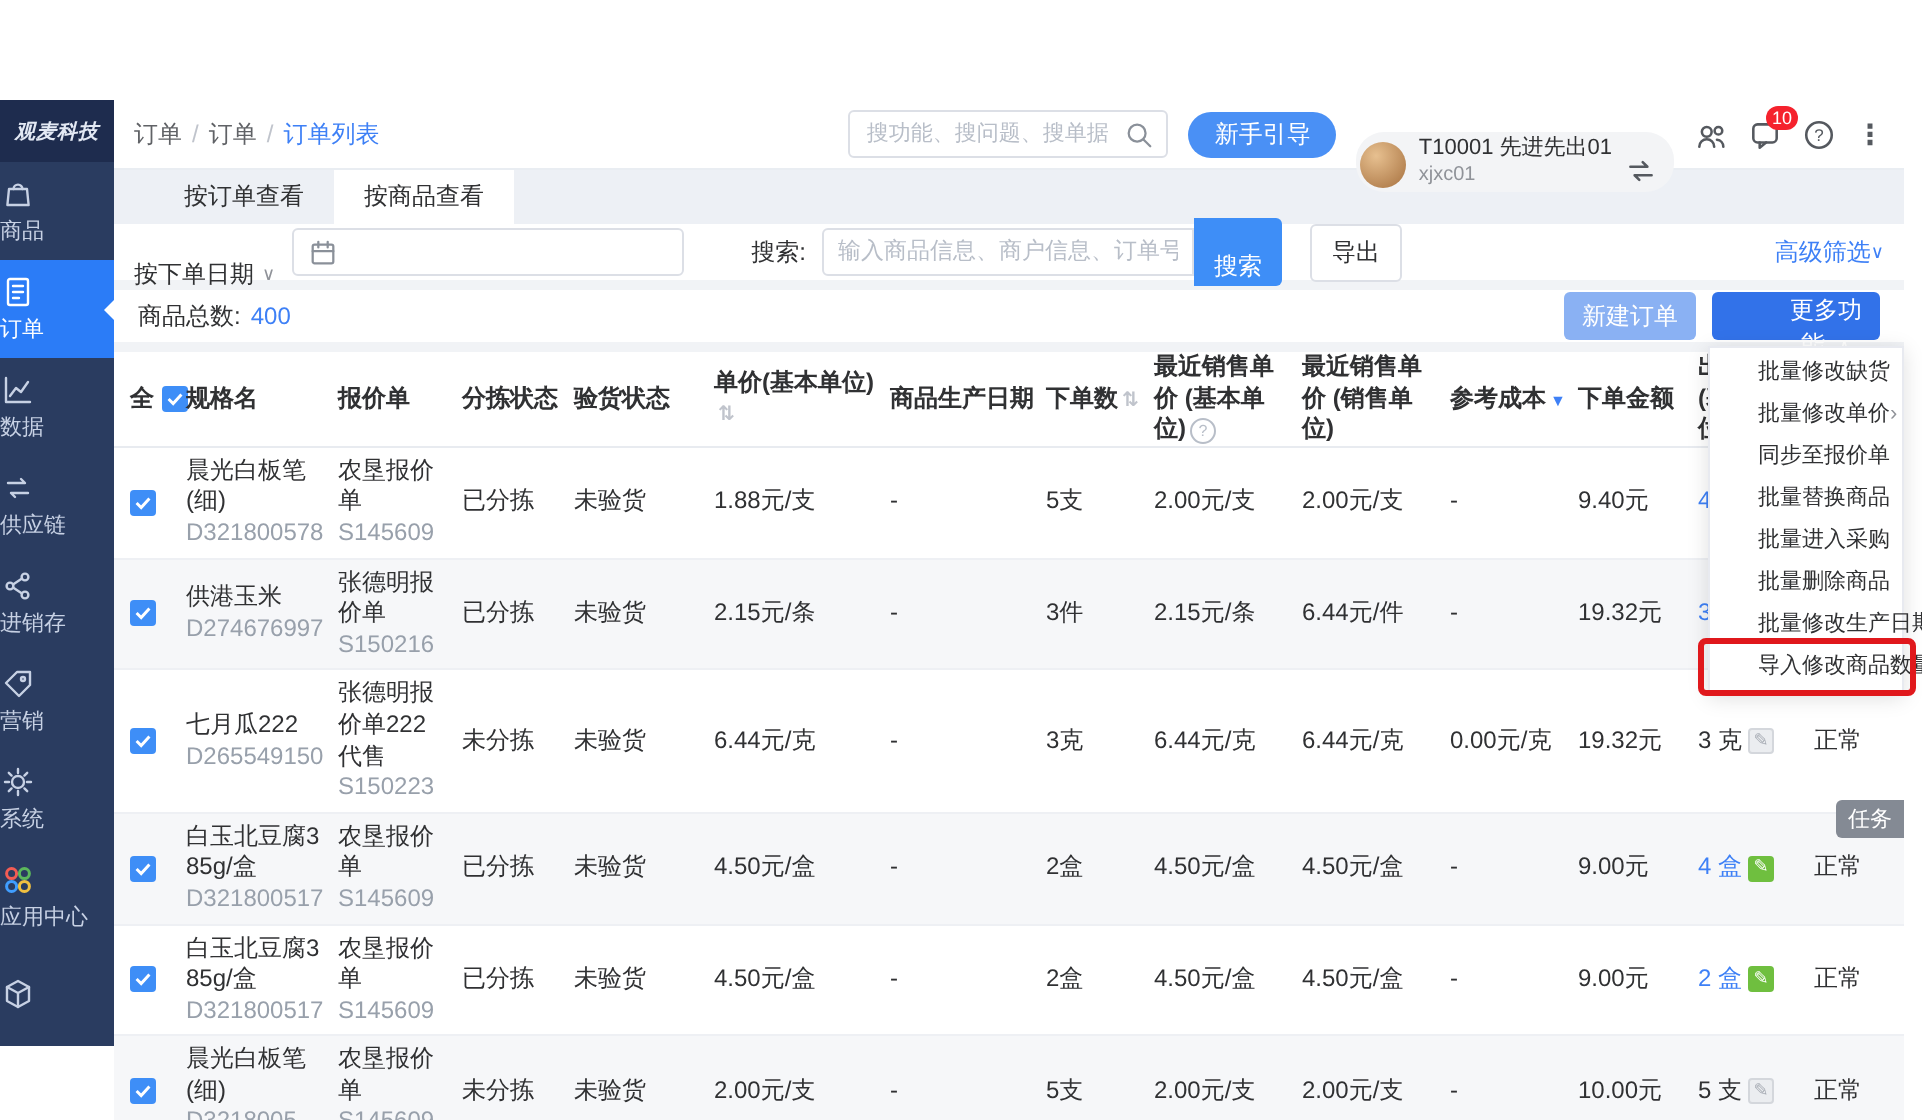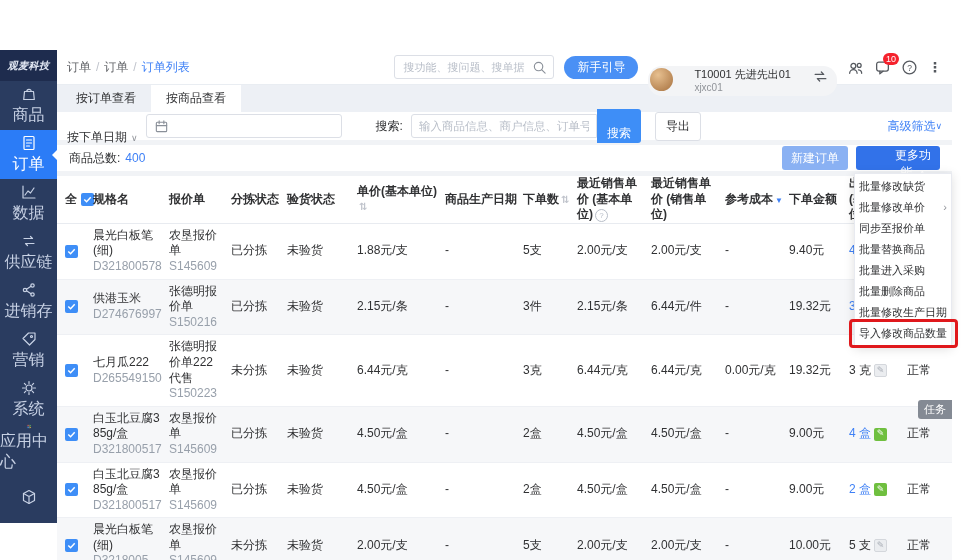--- a/index.html
+++ b/index.html
@@ -4,52 +4,52 @@
 <style>
   html,body{margin:0;padding:0;}
   body{width:961px;height:560px;background:#fff;position:relative;overflow:hidden;
        font-family:"Liberation Sans","DejaVu Sans",sans-serif;font-size:12px;color:#303133;}
   .app{position:absolute;left:0;top:50px;width:952px;height:473px;background:#fff;}
 
   
   .sidebar{position:absolute;left:0;top:0;width:57px;height:473px;background:#2a3c60;overflow:hidden;}
   .logo{height:31px;background:#1e2c4e;color:#e3e9f4;font-size:10px;font-style:italic;font-weight:bold;
         display:flex;align-items:center;justify-content:center;letter-spacing:.5px;}
-  .nav-item{height:49px;display:flex;flex-direction:column;align-items:center;justify-content:center;
-            gap:2px;color:#c7d1e4;font-size:16px;position:relative;cursor:pointer;}
+  .nav-item{height:49px;display:flex;flex-direction:column;align-items:flex-start;justify-content:center;
+            gap:2px;color:#c7d1e4;font-size:11px;position:relative;cursor:pointer;}
   .nav-item svg{width:18px;height:18px;stroke:#c7d1e4;fill:none;stroke-width:1.2;stroke-linecap:round;stroke-linejoin:round;}
   .nav-item.active{background:#2b7cf7;color:#fff;}
   .nav-item.active svg{stroke:#fff;}
   .nav-item.active::after{content:'';position:absolute;right:0;top:50%;margin-top:-5px;
                           border:5px solid transparent;border-right-color:#fff;}
 
   
   .main{position:absolute;left:57px;top:0;width:895px;height:473px;}
 
   .topbar{height:35px;border-bottom:1px solid #e9edf2;display:flex;align-items:center;padding:0 10px;box-sizing:border-box;}
   .crumb{color:#606266;}
   .crumb-sep{color:#c0c4cc;margin:0 5px;}
   .crumb.last{color:#3e80f6;}
   .top-right{margin-left:auto;display:flex;align-items:center;gap:10px;}
   .gsearch{width:160px;height:24px;border:1px solid #dcdfe6;border-radius:3px;display:flex;align-items:center;padding:0 6px;box-sizing:border-box;}
   .gsearch input{border:none;outline:none;flex:1;font-size:11px;color:#303133;min-width:0;background:transparent;}
   .gsearch input::placeholder{color:#b8bec8;}
   .icon16{width:15px;height:15px;stroke:#8a9099;fill:none;stroke-width:1.2;stroke-linecap:round;stroke-linejoin:round;flex:none;}
   .guide-btn{background:#4a90f5;color:#fff;border:none;border-radius:12px;height:23px;padding:0 13px;font-size:12px;cursor:pointer;}
-  .userpill{background:#f3f4f6;border-radius:14px;display:flex;align-items:flex-start;gap:21px;padding:2px 8px 2px 2px;margin-top:28px;}
+  .userpill{background:#f3f4f6;border-radius:14px;display:flex;align-items:flex-end;gap:6px;padding:2px 8px 2px 2px;margin-top:28px;}
   .avatar{width:23px;height:23px;border-radius:50%;background:radial-gradient(circle at 35% 30%,#e7c090,#a6703e);flex:none;}
   .uname{font-size:11px;color:#303133;line-height:1.2;}
   .uacct{font-size:10px;color:#909399;line-height:1.2;}
   .hicon{position:relative;display:inline-flex;cursor:pointer;}
   .hicon svg{width:17px;height:17px;stroke:#55595f;fill:none;stroke-width:1.2;stroke-linecap:round;stroke-linejoin:round;}
   .badge{position:absolute;top:-6px;right:-8px;background:#f5222d;color:#fff;font-size:9px;line-height:12px;
          border-radius:7px;padding:0 3px;min-width:8px;text-align:center;}
   .kebab{font-weight:bold;color:#55595f;font-size:14px;letter-spacing:0;cursor:pointer;}
 
-  .tabbar{height:27px;background:#edf0f5;display:flex;align-items:stretch;padding-left:4px;}
+  .tabbar{height:27px;background:#edf0f5;display:flex;align-items:stretch;padding-left:20px;}
   .tab{padding:0 15px;line-height:27px;cursor:pointer;color:#303133;}
   .tab.active{background:#fff;}
 
   .filterrow{height:28px;display:flex;align-items:center;padding:0 10px;gap:8px;background:#fff;}
   .ddl{display:flex;align-items:center;gap:4px;color:#303133;cursor:pointer;margin-top:23px;}
   .chev{font-size:9px;color:#909399;}
   .date-input{width:196px;height:24px;border:1px solid #dcdfe6;border-radius:3px;display:flex;align-items:center;
               padding:0 7px;box-sizing:border-box;color:#606266;cursor:pointer;}
   .date-input span{flex:1;font-size:11.5px;}
   .flabel{color:#303133;margin-left:26px;}
@@ -88,21 +88,21 @@
   .outqty.editable{color:#3e80f6;}
   .outqty.locked{color:#303133;}
   .edit-ic{width:13px;height:13px;border-radius:2px;display:inline-flex;align-items:center;justify-content:center;
            font-size:9px;flex:none;}
   .edit-ic.editable{background:#6fbf3f;color:#fff;}
   .edit-ic.locked{background:#ebedf0;border:1px solid #d4d7dc;color:#a8adb5;box-sizing:border-box;}
 
   
   .menu{position:absolute;top:123px;right:0;width:96px;background:#fff;border:1px solid #e8eaf0;
         box-shadow:0 2px 10px rgba(0,0,0,.13);z-index:30;padding:2px 0;}
-  .menu-item{height:21px;line-height:21px;padding:0 4px;font-size:11px;color:#303133;display:flex;
+  .menu-item{height:21px;line-height:21px;padding:0 24px;font-size:11px;color:#303133;display:flex;
              justify-content:space-between;align-items:center;cursor:pointer;white-space:nowrap;}
   .sub-arrow{display:none;color:#909399;font-size:11px;}
   .menu-item.has-sub .sub-arrow{display:inline;}
   .menu-item.highlight{position:relative;}
   .menu-item.highlight::after{content:'';position:absolute;left:-6px;right:-7px;top:-4px;bottom:-4px;
                               border:3px solid #e0181c;border-radius:4px;pointer-events:none;}
 
   .task-tag{position:absolute;right:0;top:350px;background:#848a94;color:#fff;font-size:11px;
             padding:2px 6px;border-radius:3px 0 0 3px;z-index:20;cursor:pointer;}
 </style>

